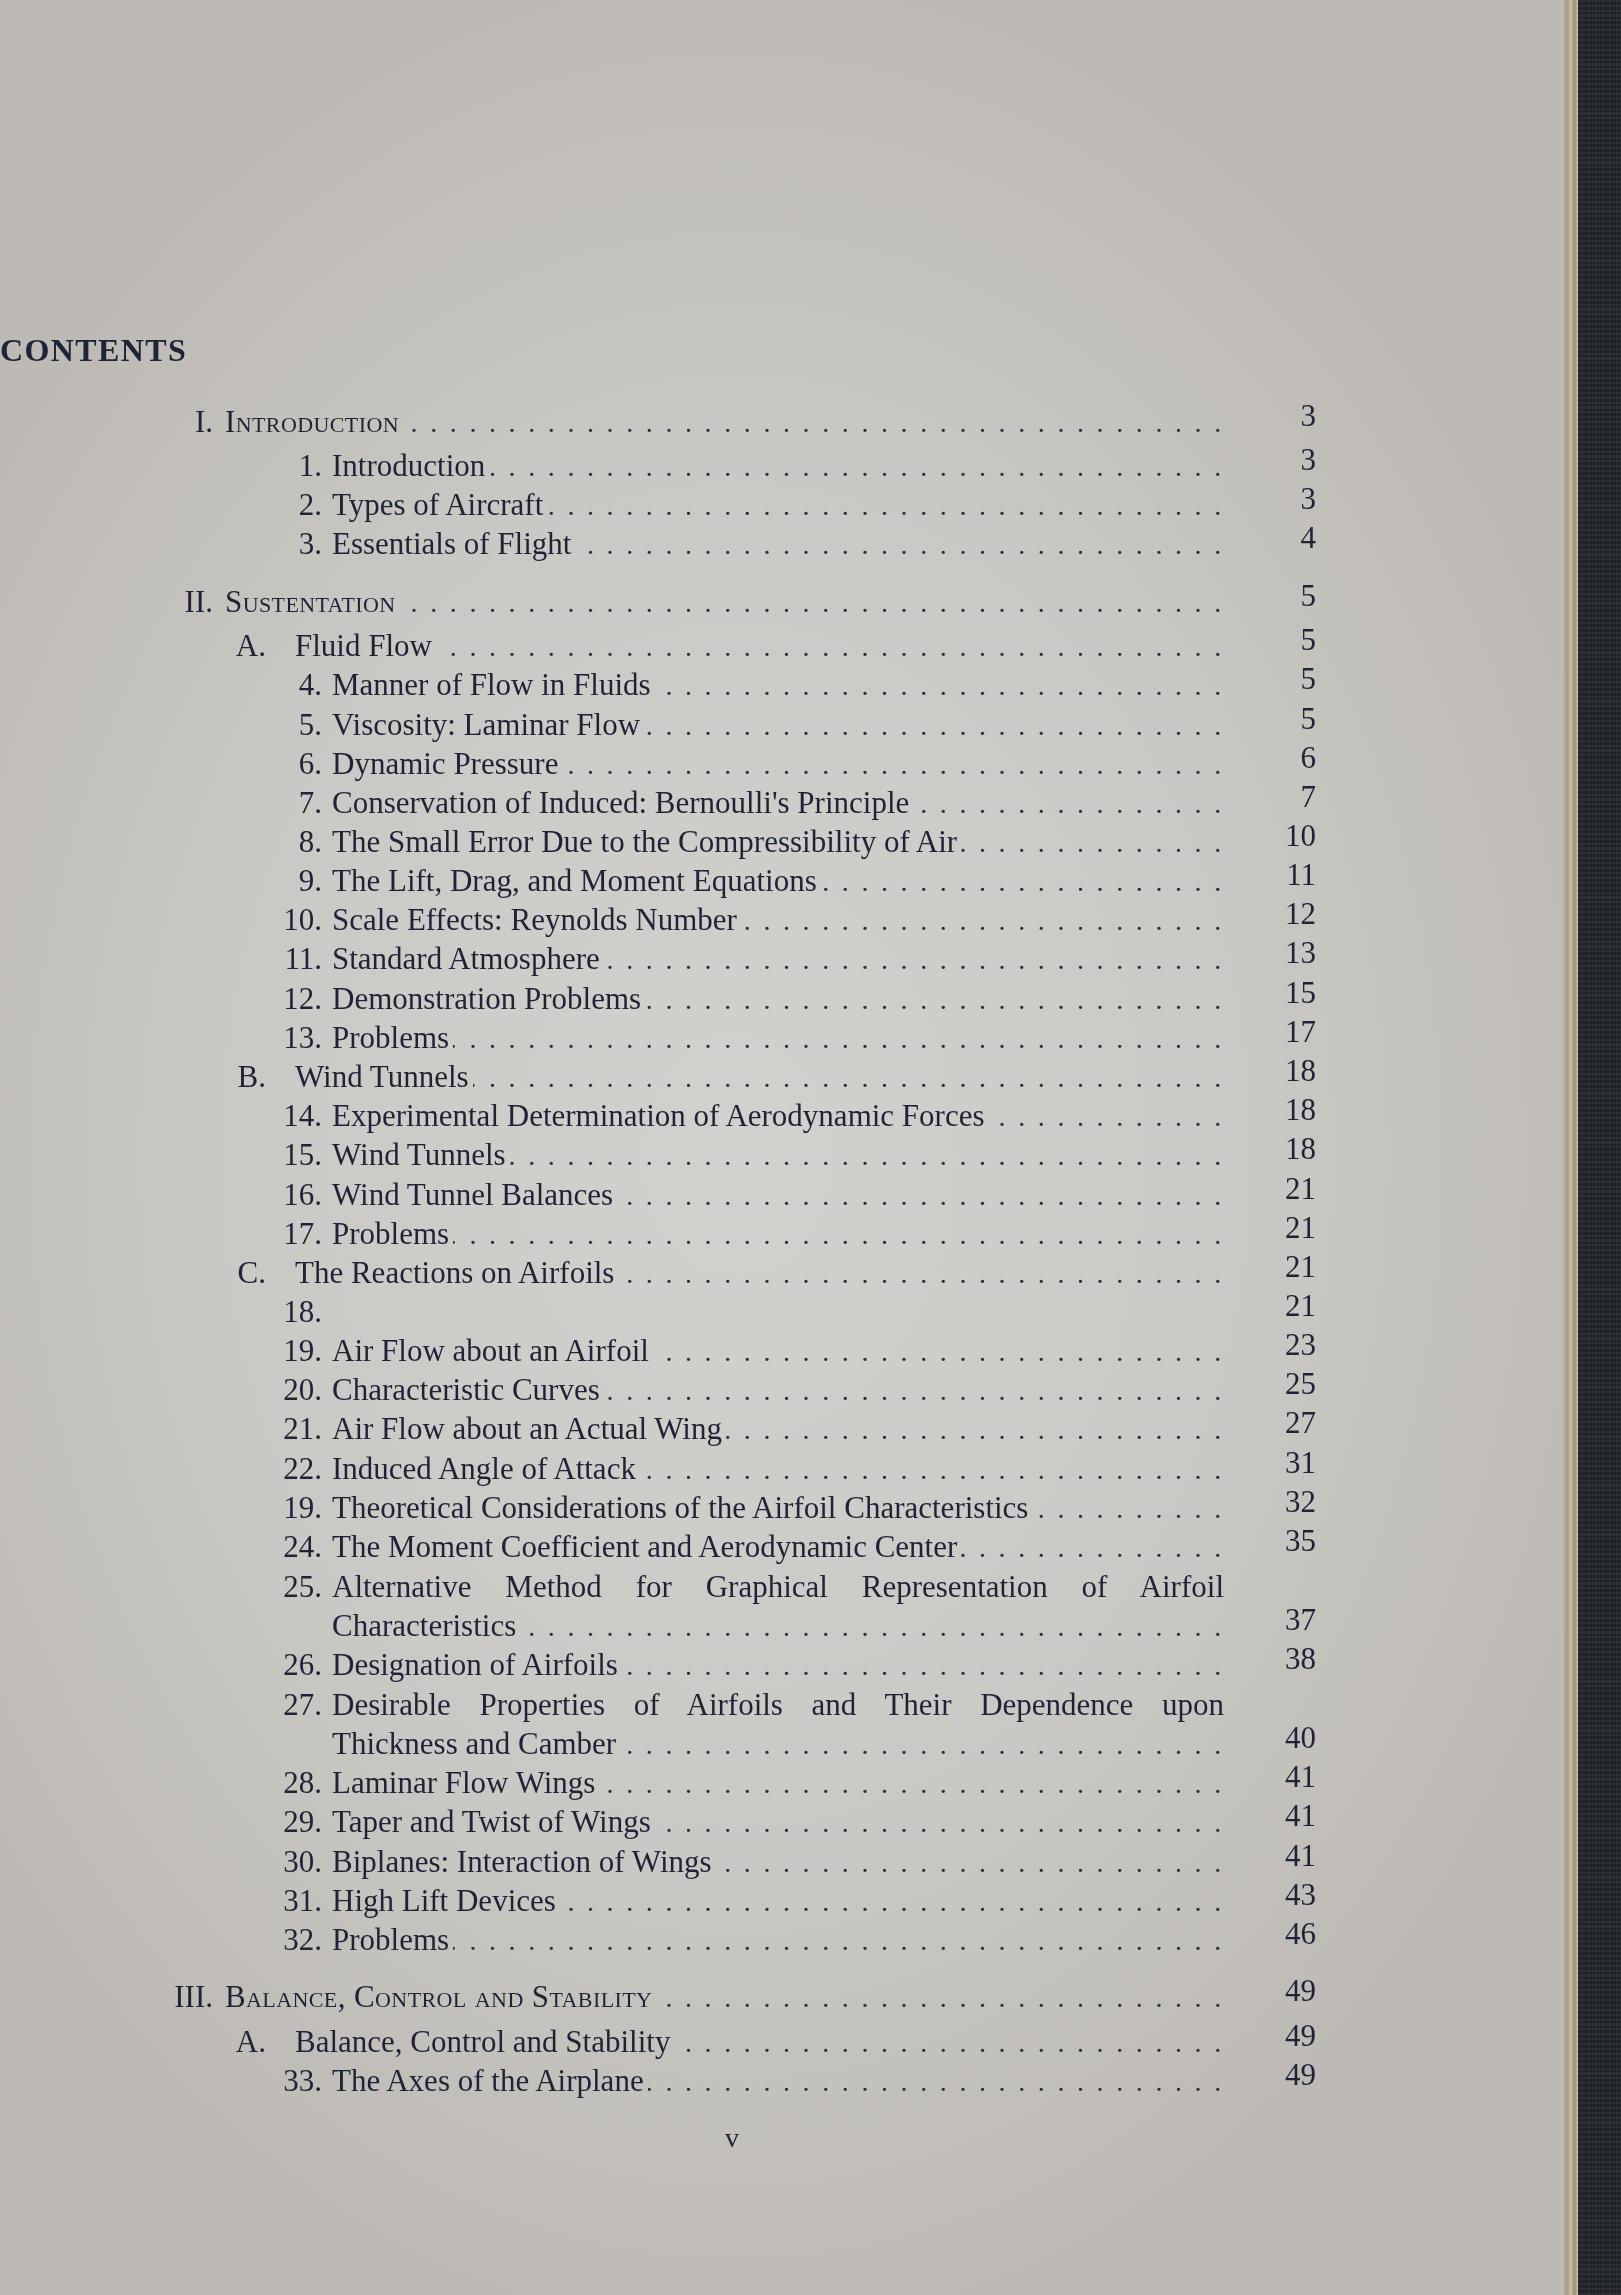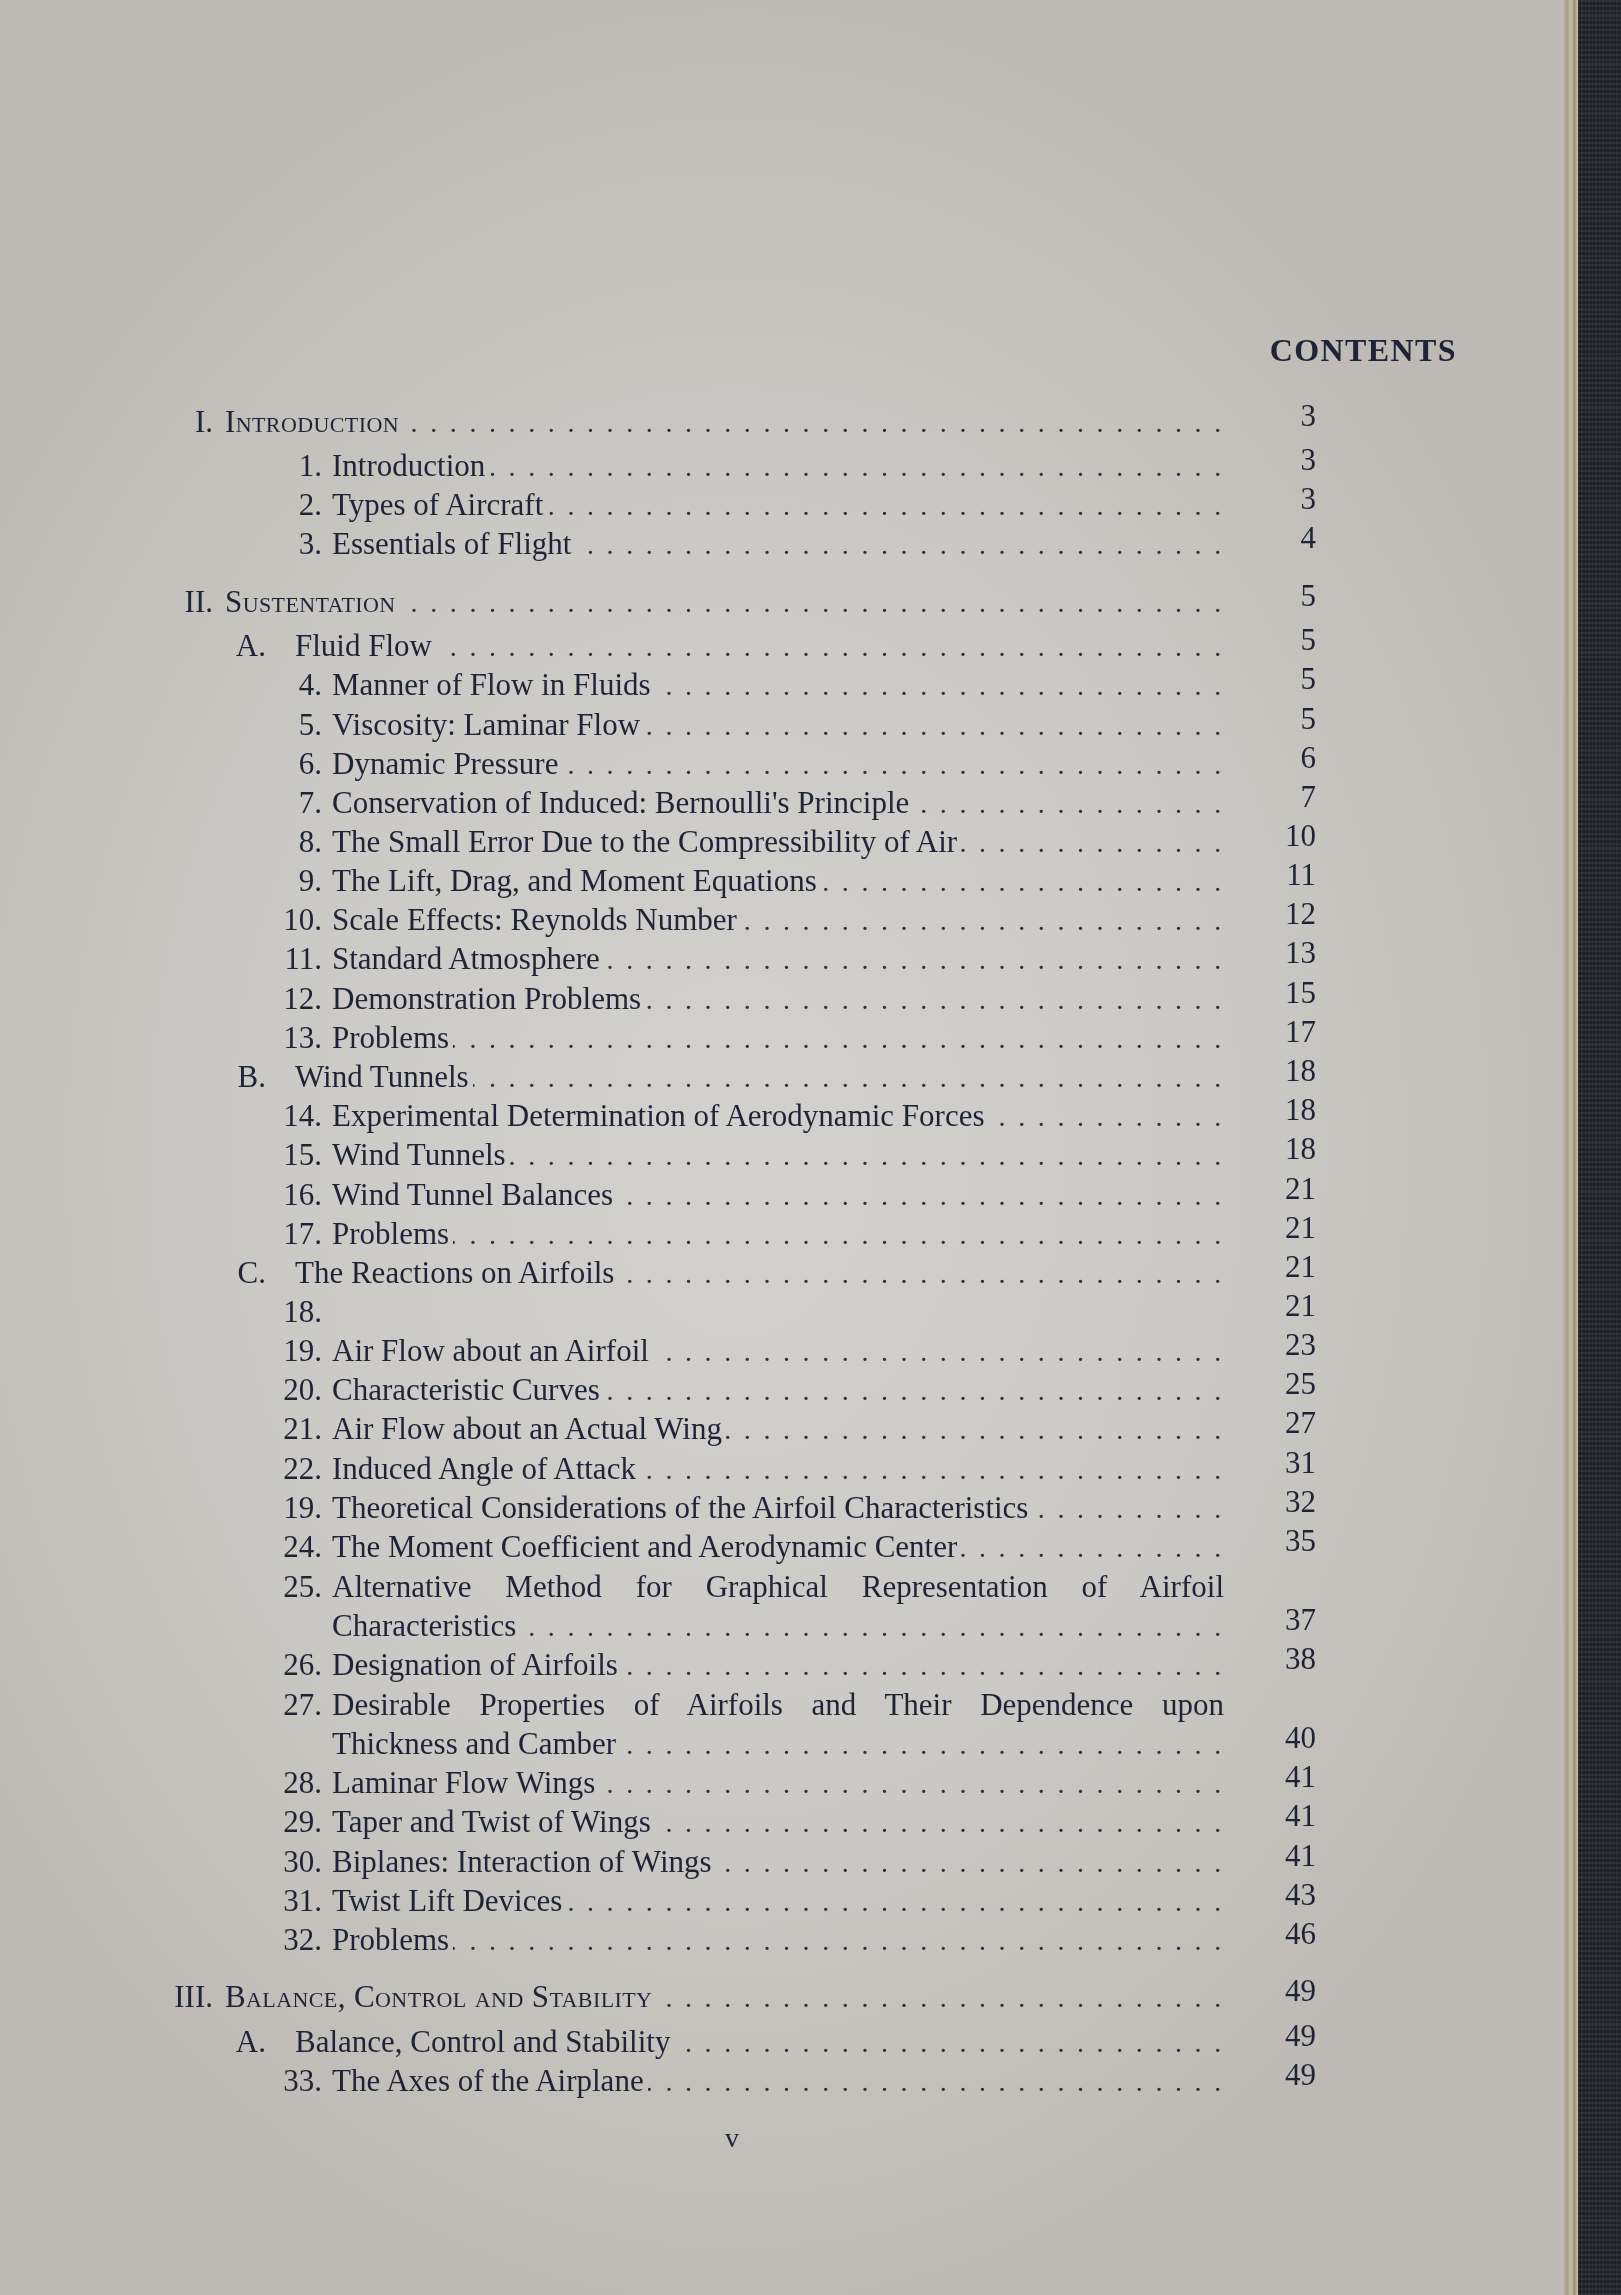--- a/index.html
+++ b/index.html
@@ -21,21 +21,21 @@
     background:
       repeating-linear-gradient(0deg, rgba(255,255,255,0.05) 0 2.1px, rgba(0,0,0,0.0) 2.1px 4.9px),
       repeating-linear-gradient(90deg, rgba(255,255,255,0.04) 0 1.4px, rgba(0,0,0,0) 1.4px 3.5px),
       #1d2026;
   }
   .ink {
     color: #1f2336;
     font-family: "Liberation Serif", "DejaVu Serif", serif;
   }
   .title {
-    position: absolute; left: 0; width: 1457px; text-align: right;
+    position: absolute; left: 0; width: 1457px; text-align: left;
     top: 332px; font-size: 32px; font-weight: bold; letter-spacing: 1.4px;
   }
   .row {
     position: absolute; left: 0; width: 1578px; height: 39px;
     font-size: 31px; line-height: 39px;
   }
   .num {
     position: absolute; text-align: right; white-space: nowrap;
   }
   .lvl0 .num { left: 140px; width: 73px; }
@@ -361,21 +361,21 @@
   <span class="num">30.</span>
   <div class="entry">
       <span class="label">Biplanes: Interaction of Wings</span>
       <span class="leader"></span>
     </div>
   <span class="page">41</span>
 </div>
 <div class="row ink lvl2" style="top:1881px">
   <span class="num">31.</span>
   <div class="entry">
-      <span class="label">Twist Lift Devices</span>
+      <span class="label">High Lift Devices</span>
       <span class="leader"></span>
     </div>
   <span class="page">43</span>
 </div>
 <div class="row ink lvl2" style="top:1920px">
   <span class="num">32.</span>
   <div class="entry">
       <span class="label">Problems</span>
       <span class="leader"></span>
     </div>

